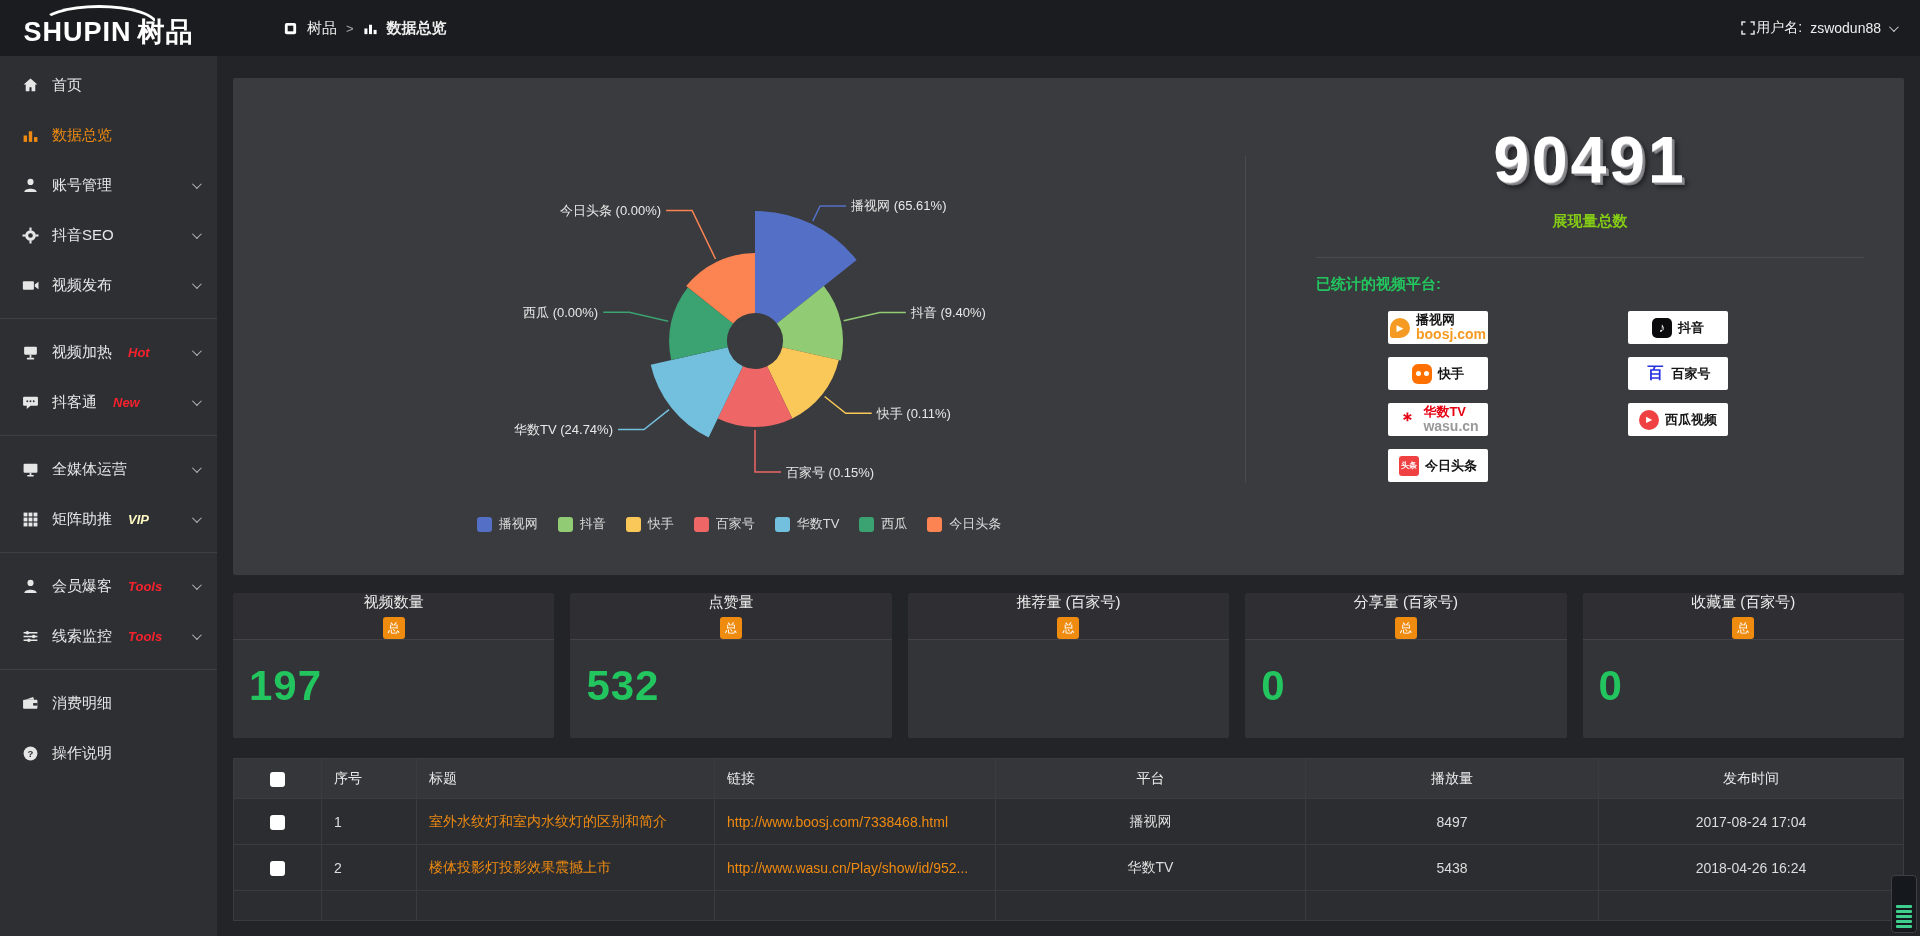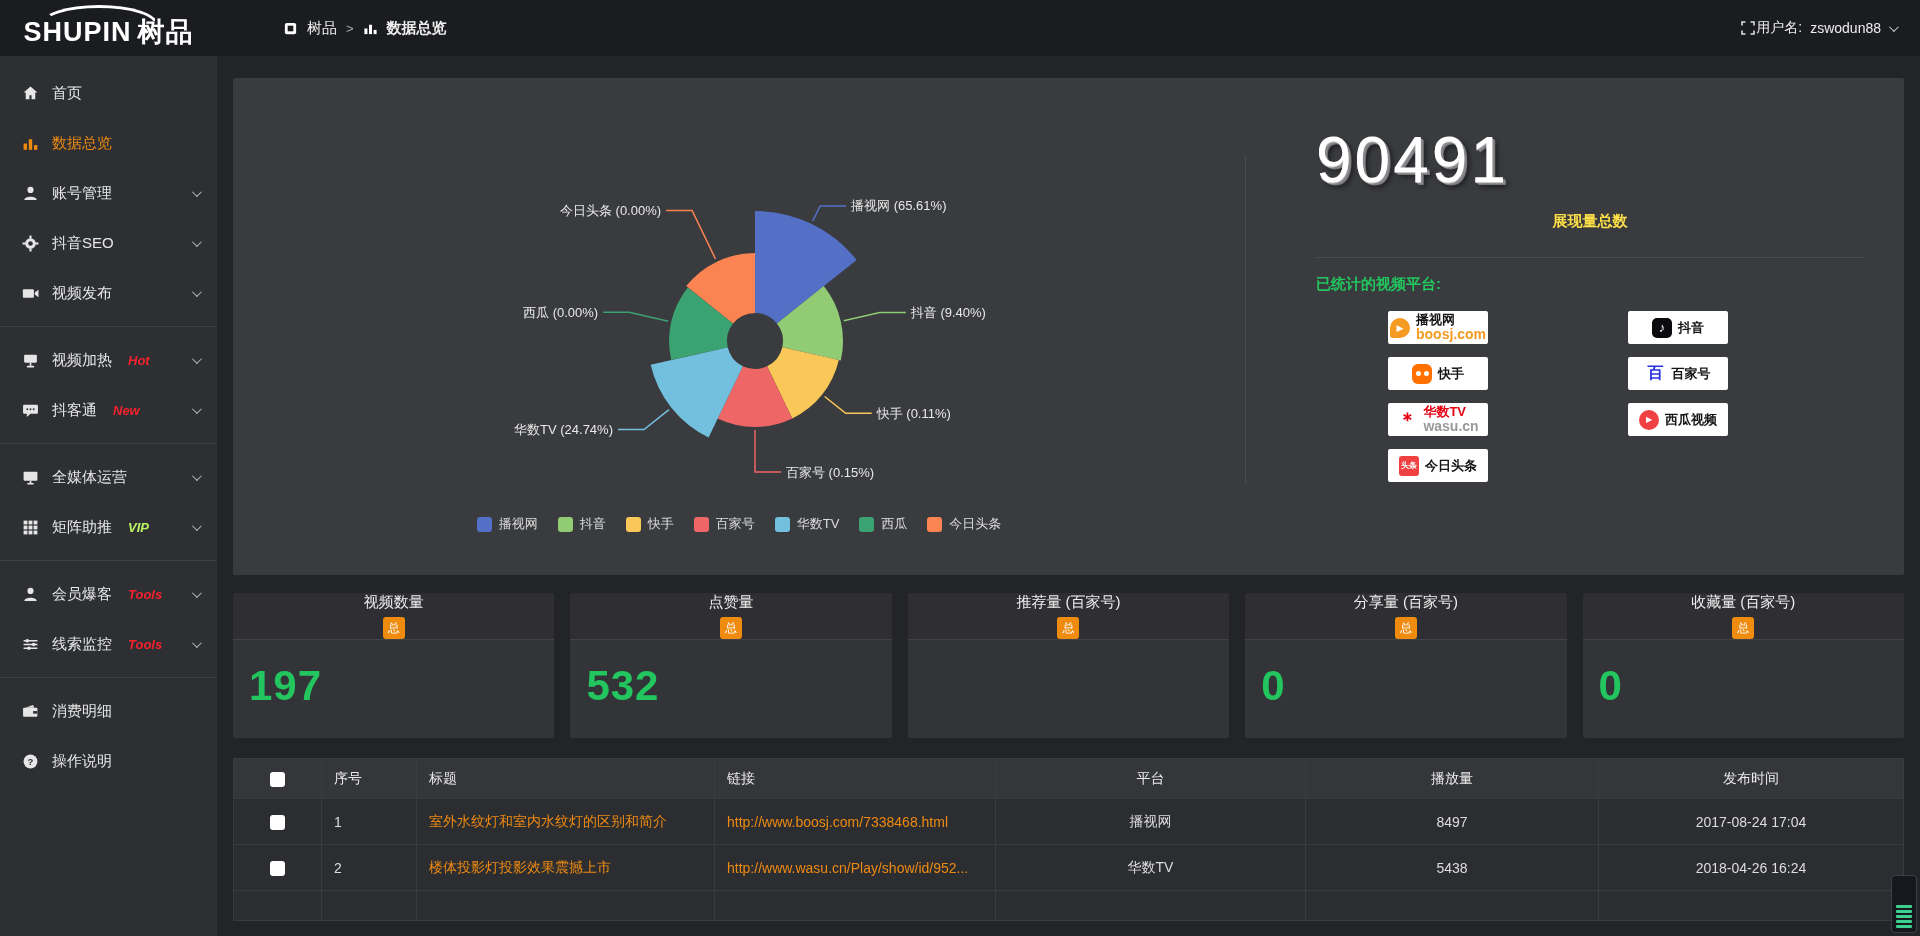--- a/index.html
+++ b/index.html
@@ -19,21 +19,21 @@
   .bc-sep { color:#aaa; font-size:13px; }
   .bc-strong { font-weight:bold; }
   .topbar-right { margin-left:auto; display:flex; align-items:center; padding-right:24px; font-size:14px; color:#eee; }
   .fs-icon { width:16px; height:16px; display:inline-flex; color:#ddd; cursor:pointer; }
   .fs-icon svg { width:100%; height:100%; }
   .user-entry { display:flex; align-items:center; gap:8px; cursor:pointer; }
   .caret { width:7px; height:7px; border-right:1.5px solid #ccc; border-bottom:1.5px solid #ccc; transform:rotate(45deg) translateY(-2px); }
 
   
   .layout { display:flex; height:880px; }
-  .sidebar { width:217px; flex:none; background:#2d2f33; padding-top:12px; }
+  .sidebar { width:217px; flex:none; background:#2d2f33; padding-top:4px; }
   .s-item { height:50px; display:flex; align-items:center; padding:0 18px 0 22px; font-size:15px; color:#e6e6e6; cursor:pointer; }
   .s-item.active { color:#ee8a11; }
   .s-icon { width:17px; height:17px; margin-right:13px; display:inline-flex; flex:none; }
   .s-icon svg { width:100%; height:100%; fill:currentColor; }
   .s-badge { font-style:italic; font-weight:bold; font-size:13px; margin-left:16px;text-align:center; }
   .chev { margin-left:auto; width:7px; height:7px; border-right:1.6px solid #b5b6b9; border-bottom:1.6px solid #b5b6b9; transform:rotate(45deg) translateY(-2px); }
   .s-divider { height:1px; background:#3e4045; margin:8px 0; }
 
   .main { flex:1; padding:22px 17px 0 16px; }
 
@@ -45,23 +45,23 @@
   
   .chart-panel { position:relative; height:497px; background:#3a3b3e; border-radius:2px; overflow:hidden; }
   .pie-svg { position:absolute; left:0; top:0; }
   .pie-label { font-size:13px; fill:#e8e8e8; }
   .legend { position:absolute; left:0; top:437px; width:1012px; display:flex; justify-content:center; gap:20px; }
   .legend-item { display:flex; align-items:center; gap:7px; font-size:13px; color:#ddd; cursor:pointer; }
   .legend-marker { width:15px; height:15px; border-radius:3px; }
   .v-divider { position:absolute; left:1012px; top:78px; bottom:92px; width:1px; background:#4a4b4f; }
 
   .summary { position:absolute; left:1013px; top:0; right:0; bottom:0; padding:50px 40px 0 70px; }
-  .big-number { font-size:64px; font-weight:normal; color:#fff; text-align:left; letter-spacing:3px; line-height:1;
+  .big-number { font-size:64px; font-weight:bold; color:#fff; text-align:center; letter-spacing:3px; line-height:1;
                 text-shadow:0 1px 0 #c9c9cc, 2px 2px 0 #8a8a8e, 3px 3px 0 #77777b, 5px 5px 5px rgba(0,0,0,.5); }
-  .big-label { text-align:center; font-size:15px; font-weight:bold; margin-top:20px; color:#fde047; }
+  .big-label { text-align:center; font-size:15px; font-weight:bold; margin-top:20px; color:#84cc16; }
   .sum-divider { height:1px; background:#4a4b4f; margin-top:26px; }
   .platforms-title { font-size:15px; font-weight:bold; color:#22c55e; margin-top:17px; }
   .platforms-grid { margin-top:17px; margin-left:72px; display:grid; grid-template-columns:100px 100px; column-gap:140px; row-gap:13px; }
   .pbadge { width:100px; height:33px; background:#fff; border-radius:2px; display:flex; align-items:center; justify-content:center; gap:6px; padding:0 4px; }
   .plogo { flex:none; display:flex; align-items:center; justify-content:center; }
   .pname { font-size:13px; font-weight:bold; color:#151515; line-height:1.05; }
   .pname-wasu { color:#e60012; }
   .psub { display:block; font-size:14px; font-weight:bold; color:#f59a23; }
   .psub-wasu { color:#999; }
   .lg-boosj { width:20px; height:20px; border-radius:50% 50% 50% 12%; background:#f59a23; color:#fff; font-size:9px; }
@@ -241,21 +241,21 @@
             <rect x="10.9" y="1.5" width="3.6" height="3.6"></rect>
             <rect x="1.5" y="6.2" width="3.6" height="3.6"></rect>
             <rect x="6.2" y="6.2" width="3.6" height="3.6"></rect>
             <rect x="10.9" y="6.2" width="3.6" height="3.6"></rect>
             <rect x="1.5" y="10.9" width="3.6" height="3.6"></rect>
             <rect x="6.2" y="10.9" width="3.6" height="3.6"></rect>
             <rect x="10.9" y="10.9" width="3.6" height="3.6"></rect>
           </svg>
         </span>
         <span>矩阵助推</span>
-        <span class="s-badge" style="color:#bef264">VIP</span>
+        <span class="s-badge" style="color:#fef9c3">VIP</span>
         <span class="chev"></span>
       </div>
       <div class="s-divider"></div>
       <div class="s-item">
         <span class="s-icon">
           <svg viewBox="0 0 16 16">
             <circle cx="8" cy="4.6" r="2.9"></circle>
             <path d="M2.2 14c0-4 11.6-4 11.6 0z"></path>
           </svg>
         </span>

